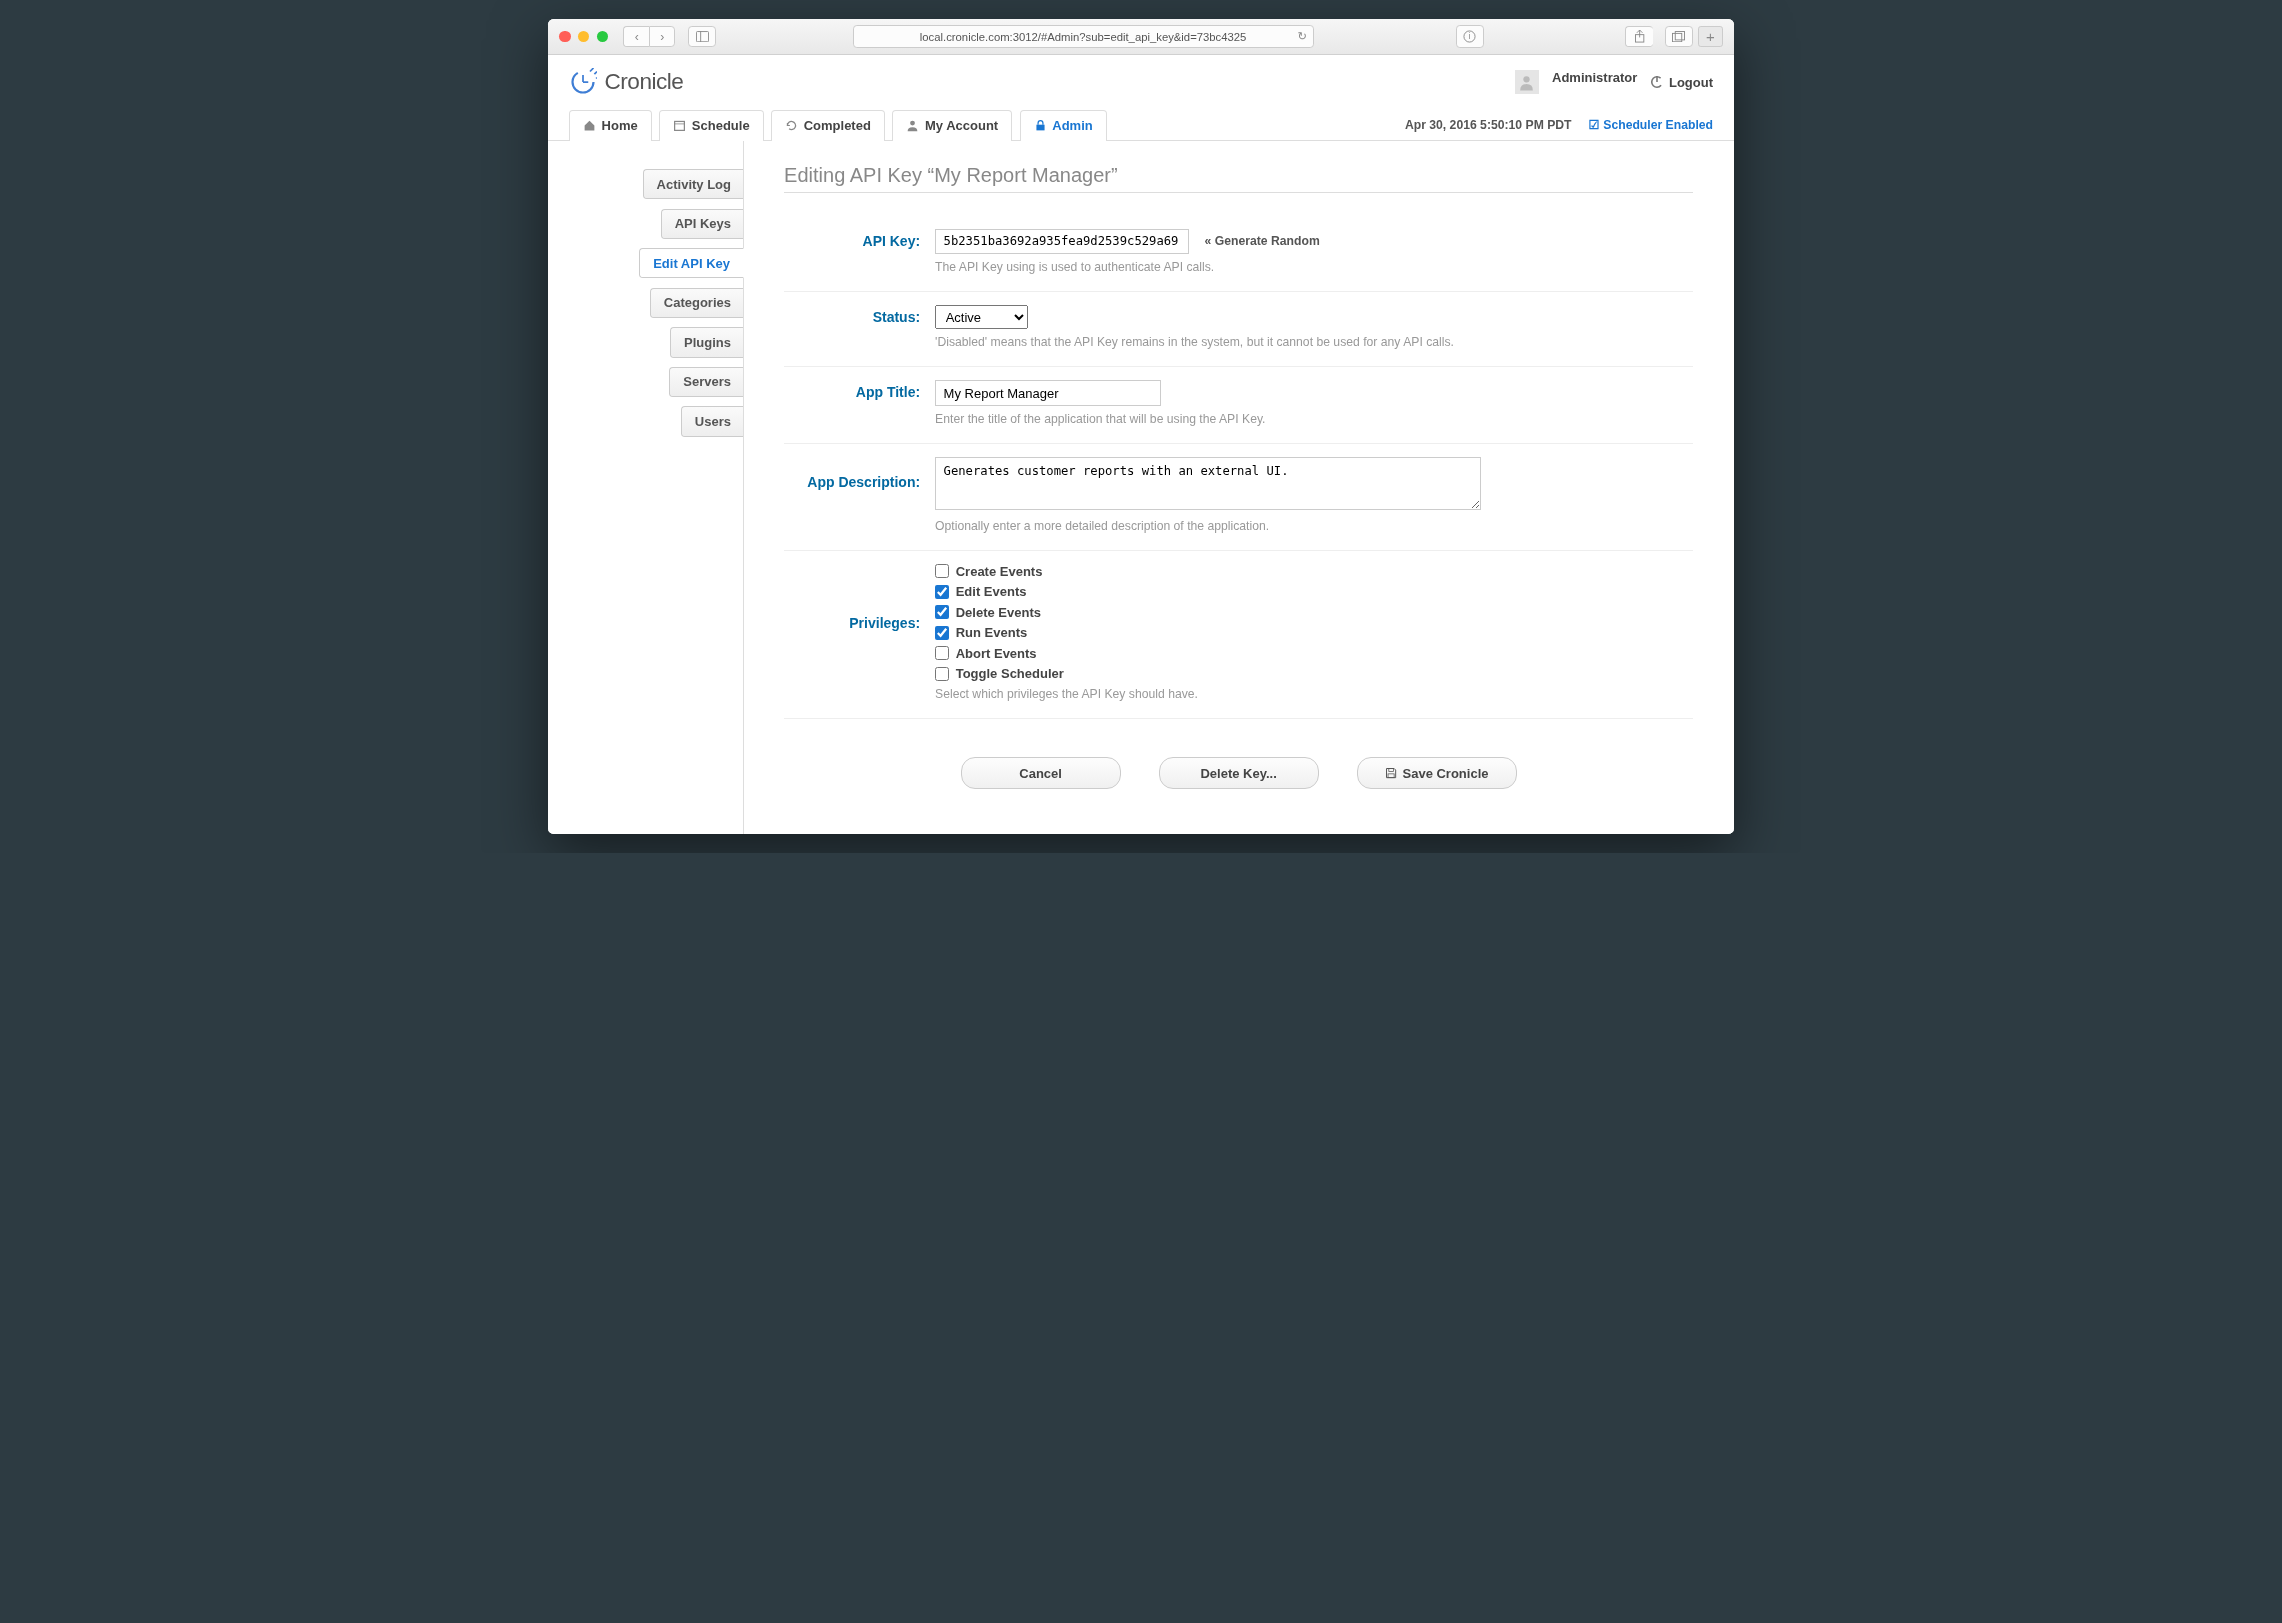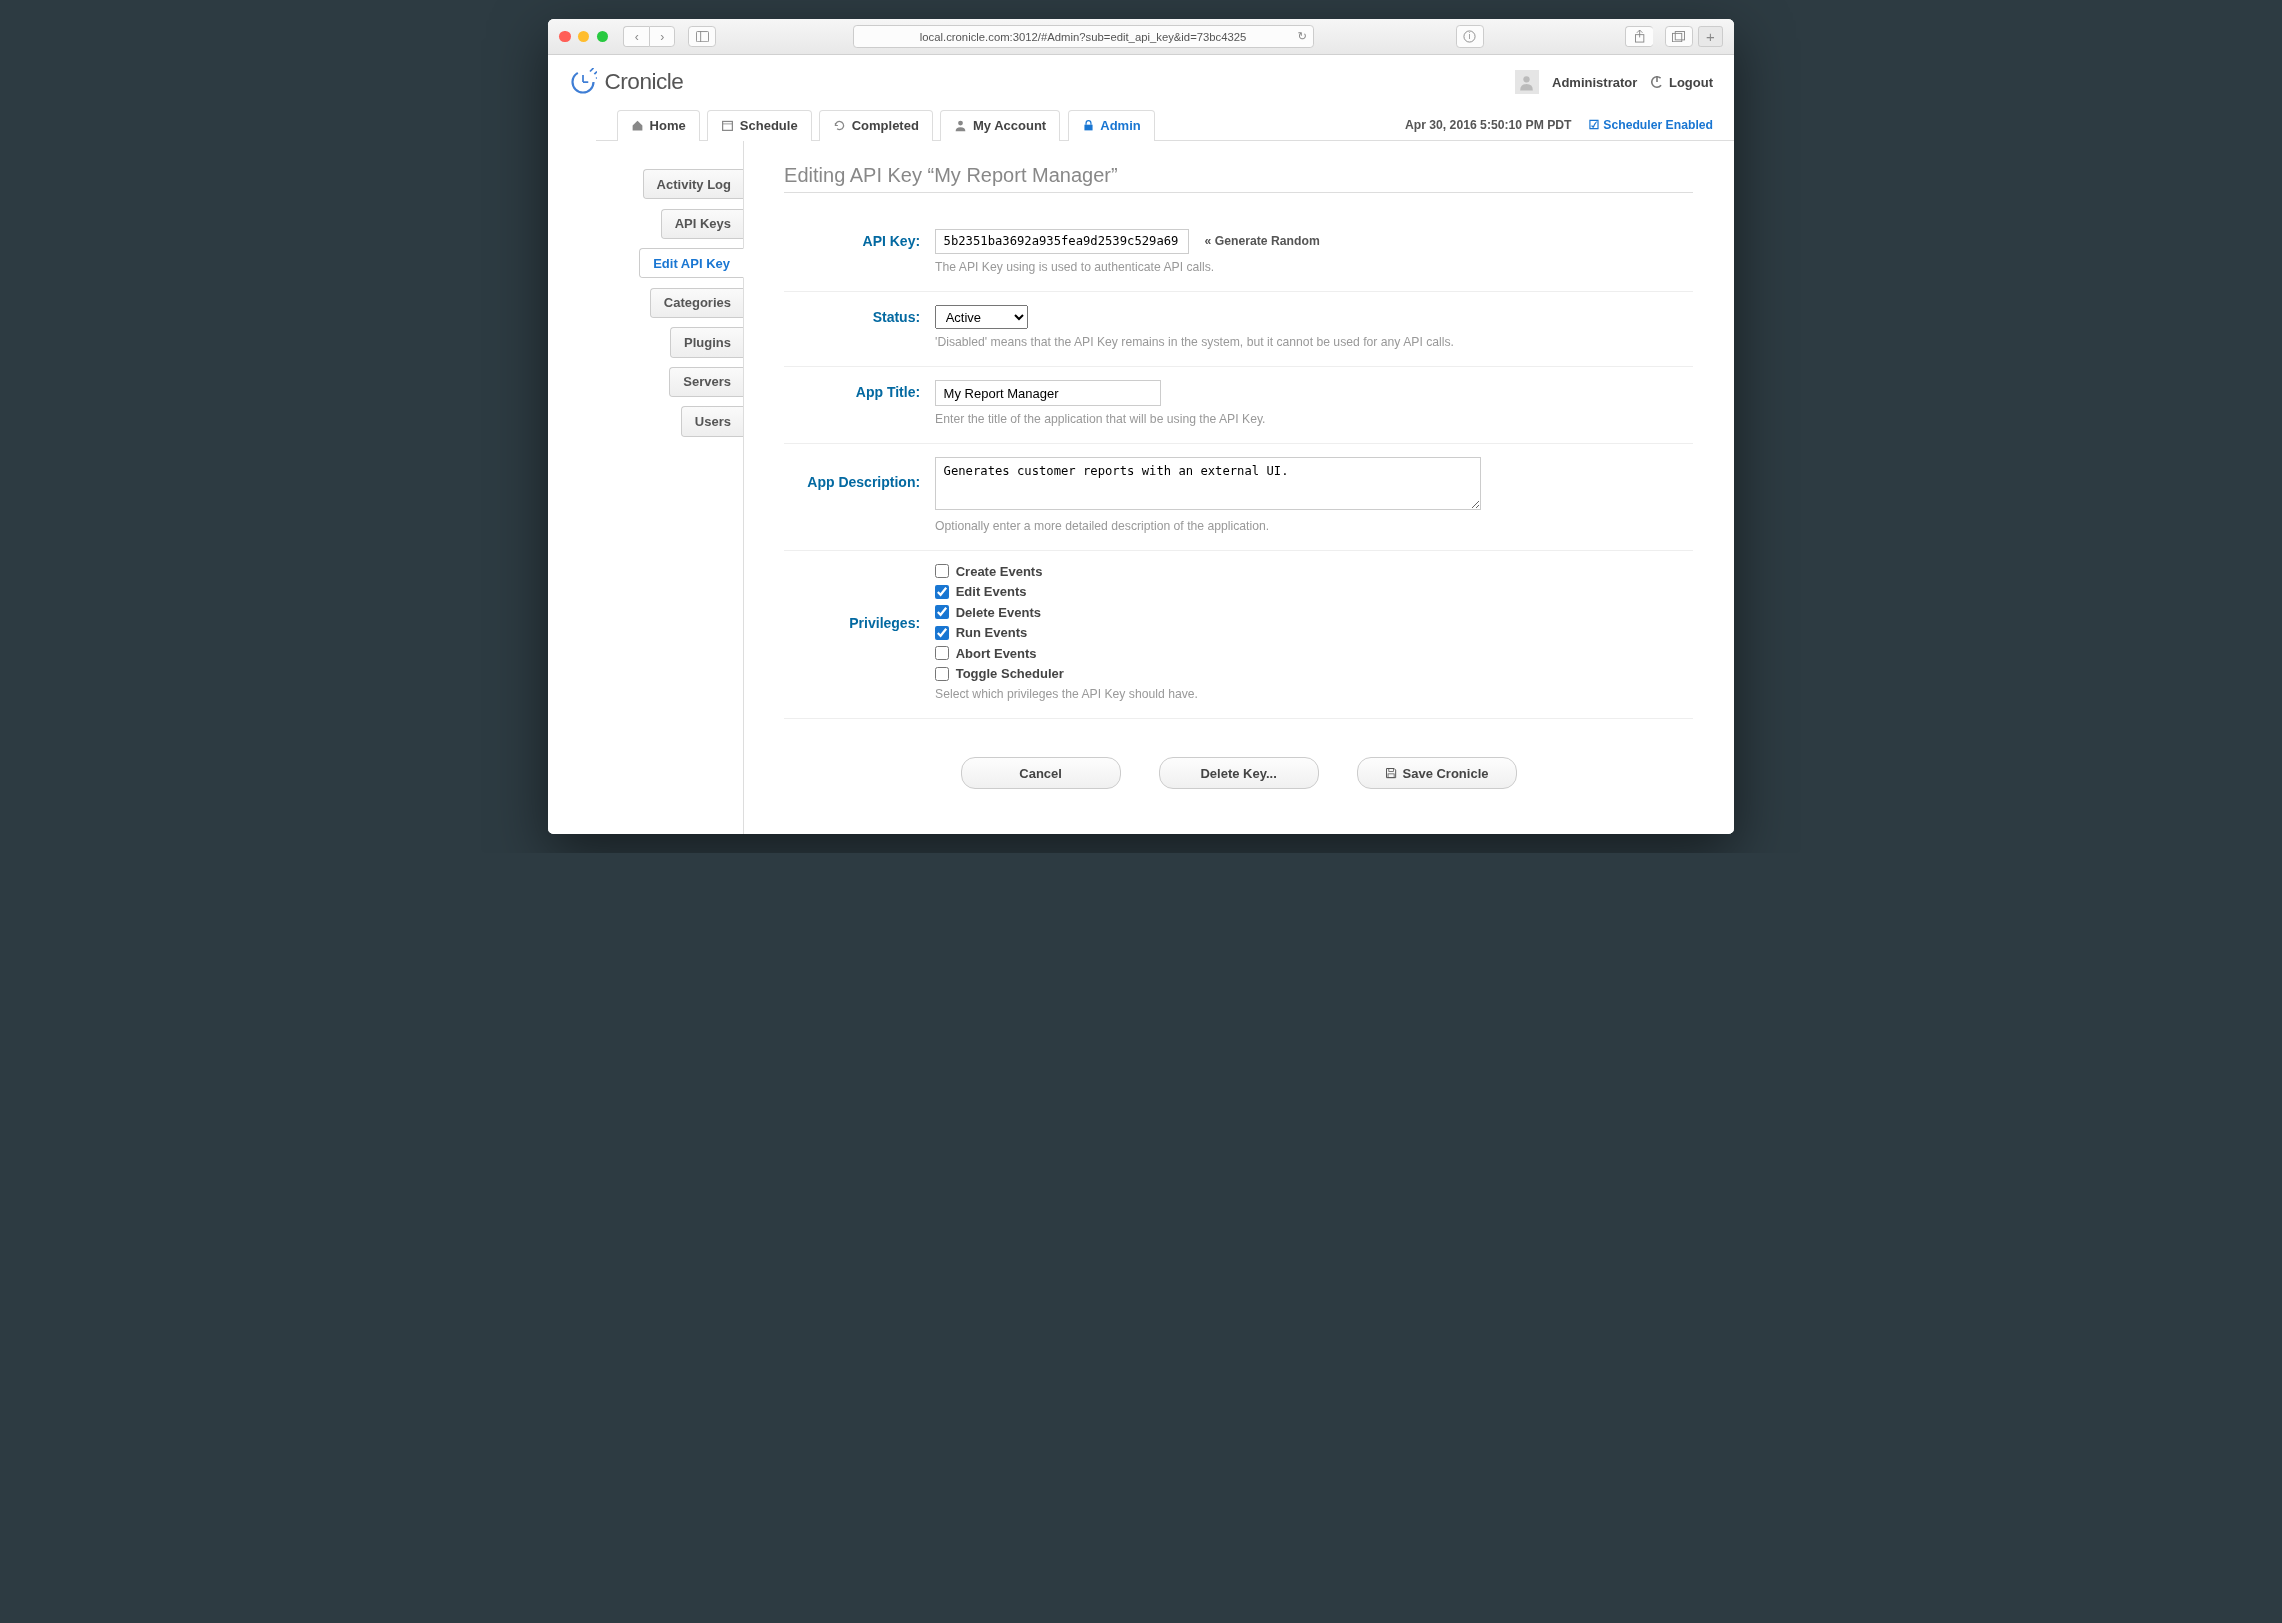--- a/index.html
+++ b/index.html
@@ -24,29 +24,29 @@
 .reader-btn { width: 28px; height: 22.6px; background: #fcfcfc; border: 0.9px solid #ccc; border-radius: 3.8px; display: flex; align-items: center; justify-content: center; color: #888; margin-left: 5.6px; }
 .right-btns { display: flex; gap: 5.6px; margin-left: auto; }
 .tab-add { width: 24.5px; height: 21px; background: #e8e8e8; border: 0.9px solid #ccc; border-radius: 2.8px; display: flex; align-items: center; justify-content: center; color: #888; }
 
 
 .app { background: #fff; }
 .app-header { display: flex; align-items: center; padding: 13px 21px; }
 .logo { display: flex; align-items: center; gap: 7.5px; }
 .logo-icon { width: 28px; height: 28px; color: #3f7ed5; }
 .logo-text { font-size: 22.6px; font-weight: 400; color: #555; letter-spacing: -0.5px; }
-.header-right { margin-left: auto; display: flex; align-items: center; gap: 13px; }
+.header-right { margin-left: auto; display: flex; gap: 13px; }
 .avatar { width: 24.5px; height: 24.5px; background: #e5e5e5; display: flex; align-items: center; justify-content: center; }
 .avatar svg { width: 19px; height: 19px; fill: #bbb; }
 .username { font-size: 13px; color: #444; font-weight: 600; }
 .logout { display: flex; align-items: center; gap: 4.7px; font-size: 13px; color: #444; font-weight: 600; cursor: pointer; }
 .power-icon { width: 14px; height: 14px; color: #777; }
 
 
-.top-tabs { display: flex; align-items: center; padding: 0 21px; border-bottom: 0.9px solid #ddd; margin-left: 48px; }
+.top-tabs { display: flex; align-items: center; padding: 0 21px; border-bottom: 0.9px solid #ddd; }
 .tab { display: flex; align-items: center; gap: 5.6px; padding: 7.5px 13px; border: 0.9px solid #ddd; border-bottom: none; border-radius: 3.8px 3.8px 0 0; background: #fff; font-size: 13px; font-weight: 600; color: #444; margin-right: 7.5px; position: relative; top: 0.9px; cursor: pointer; }
 .tab.active { color: #1976d2; }
 .tab .icon { width: 13px; height: 13px; color: #888; }
 .tab.active .icon { color: #1976d2; }
 .tab-row-right { margin-left: auto; display: flex; align-items: center; gap: 17px; font-size: 12.2px; }
 .timestamp { color: #555; font-weight: 600; }
 .scheduler { color: #1976d2; font-weight: 600; display: flex; align-items: center; gap: 3.8px; cursor: pointer; }
 
 
 .main { display: flex; min-height: 659px; margin-left: 8px; }

